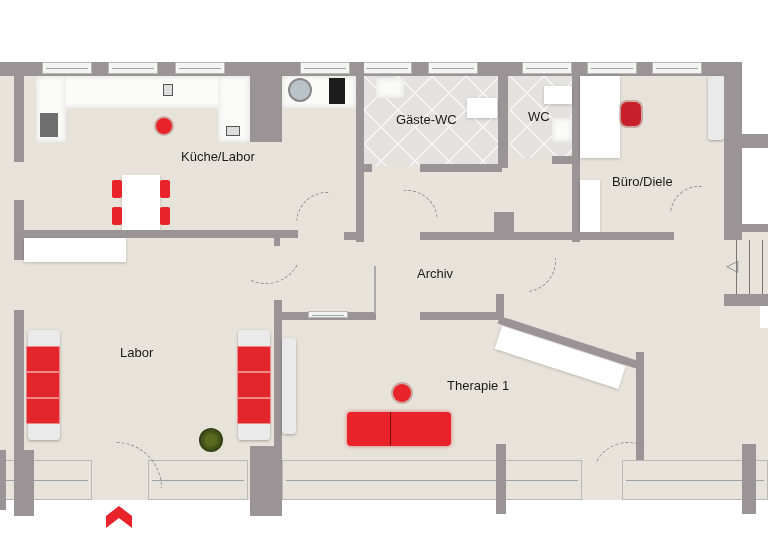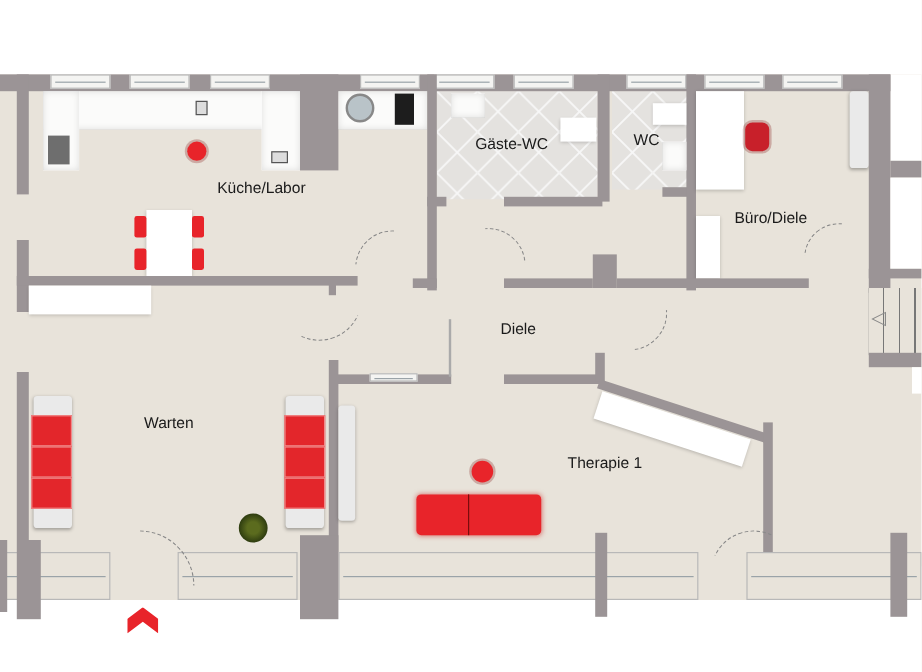--- a/index.html
+++ b/index.html
@@ -103,51 +103,51 @@
   <div class="wall" style="left:420px;top:232px;width:74px;height:8px;"></div>
   <div class="wall" style="left:494px;top:212px;width:20px;height:28px;"></div>
   <div class="wall" style="left:514px;top:232px;width:160px;height:8px;"></div>
   <div class="wall" style="left:344px;top:232px;width:20px;height:8px;"></div>
 
   <div style="position:absolute;left:724px;top:240px;width:44px;height:56px;background:repeating-linear-gradient(90deg,#e8e3da 0,#e8e3da 12px,#777 12px,#777 13px);"></div>
   <div style="position:absolute;left:726px;top:258px;font-size:16px;color:#888;line-height:16px;">◁</div>
   <div class="wall" style="left:724px;top:294px;width:44px;height:12px;"></div>
   <div class="white" style="left:760px;top:306px;width:8px;height:22px;box-shadow:none;"></div>
 
-  <div class="label" style="left:417px;top:266px;">Diele</div>
+  <div class="label" style="left:417px;top:266px;">Archiv</div>
   <div class="wall" style="left:280px;top:312px;width:96px;height:8px;"></div>
   <div class="win" style="left:308px;top:311px;width:40px;height:7px;"></div>
   <div class="wall" style="left:420px;top:312px;width:82px;height:8px;"></div>
   <div class="wall" style="left:496px;top:294px;width:8px;height:24px;"></div>
   <div class="wall" style="left:374px;top:266px;width:2px;height:48px;background:#aaa;"></div>
 
   <div class="wall" style="left:500px;top:316px;width:148px;height:8px;transform-origin:0 0;transform:rotate(18deg);"></div>
   <div class="white" style="left:502px;top:326px;width:130px;height:24px;transform-origin:0 0;transform:rotate(18deg);"></div>
   <div class="wall" style="left:636px;top:352px;width:8px;height:108px;"></div>
 
   <div class="wall" style="left:274px;top:300px;width:8px;height:160px;"></div>
-  <div class="label" style="left:120px;top:345px;">Warten</div>
+  <div class="label" style="left:120px;top:345px;">Labor</div>
 
   <div class="sofa" style="left:28px;top:330px;width:32px;height:110px;"></div>
   <div class="seat" style="left:26px;top:346px;width:34px;height:26px;"></div>
   <div class="seat" style="left:26px;top:372px;width:34px;height:26px;"></div>
   <div class="seat" style="left:26px;top:398px;width:34px;height:26px;"></div>
 
   <div class="sofa" style="left:238px;top:330px;width:32px;height:110px;"></div>
   <div class="seat" style="left:237px;top:346px;width:34px;height:26px;"></div>
   <div class="seat" style="left:237px;top:372px;width:34px;height:26px;"></div>
   <div class="seat" style="left:237px;top:398px;width:34px;height:26px;"></div>
 
   <div class="sofa" style="left:282px;top:338px;width:14px;height:96px;"></div>
   <div style="position:absolute;left:199px;top:428px;width:24px;height:24px;border-radius:50%;background:radial-gradient(circle,#5b6b1e 30%,#2f3d10 70%);"></div>
 
   <div class="chair" style="left:393px;top:384px;width:18px;height:18px;"></div>
   <div style="position:absolute;left:347px;top:412px;width:104px;height:34px;background:#e8242a;border-radius:4px;box-shadow:0 0 4px rgba(200,0,0,0.5);"></div>
   <div style="position:absolute;left:390px;top:412px;width:1px;height:34px;background:#7a0c0c;"></div>
-  <div class="label" style="left:473px;top:378px;">Therapie 1</div>
+  <div class="label" style="left:447px;top:378px;">Therapie 1</div>
 
   <div class="floor" style="left:0;top:460px;width:768px;height:40px;"></div>
   <div class="win" style="left:0;top:460px;width:92px;height:40px;background:transparent;"></div>
   <div class="win" style="left:148px;top:460px;width:100px;height:40px;background:transparent;"></div>
   <div class="win" style="left:282px;top:460px;width:300px;height:40px;background:transparent;"></div>
   <div class="win" style="left:622px;top:460px;width:146px;height:40px;background:transparent;"></div>
 
   <div class="wall" style="left:14px;top:450px;width:20px;height:66px;"></div>
   <div class="wall" style="left:250px;top:446px;width:32px;height:70px;"></div>
   <div class="wall" style="left:496px;top:444px;width:10px;height:70px;"></div>

